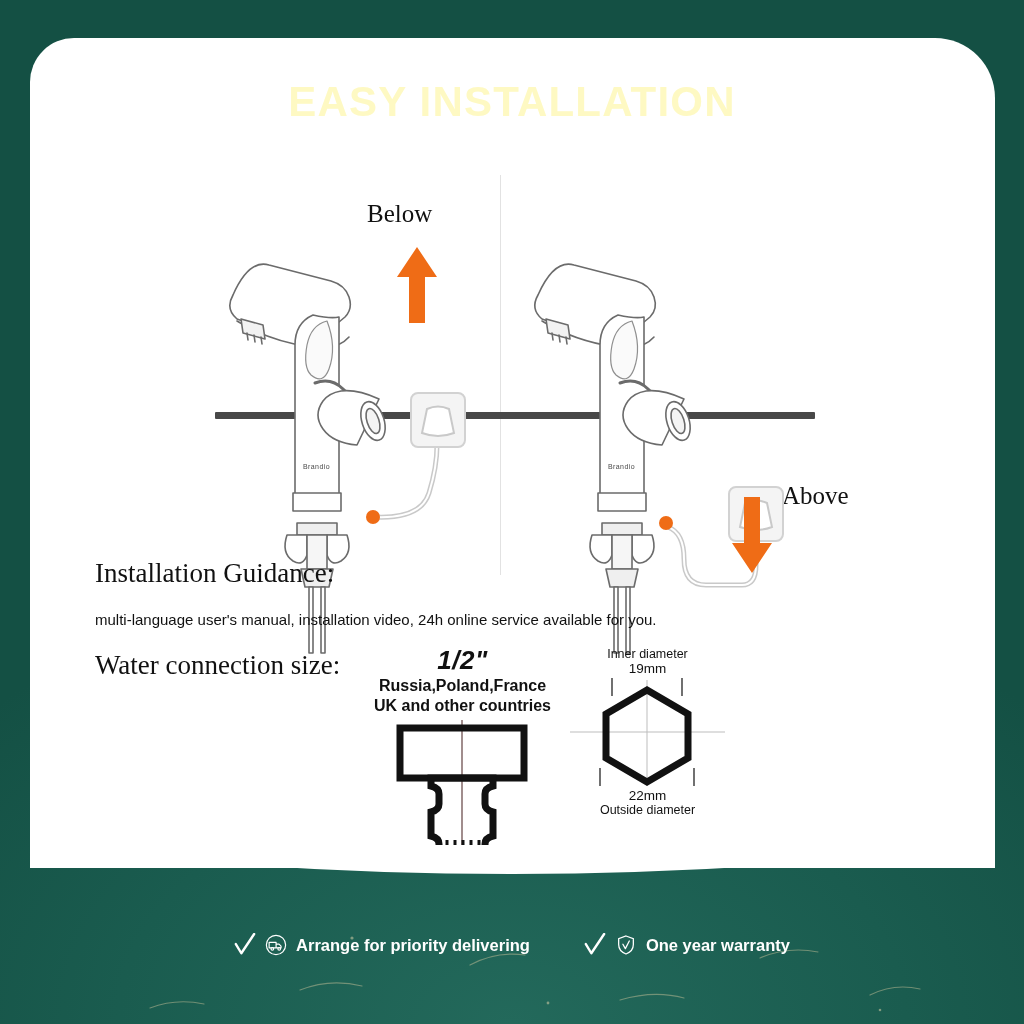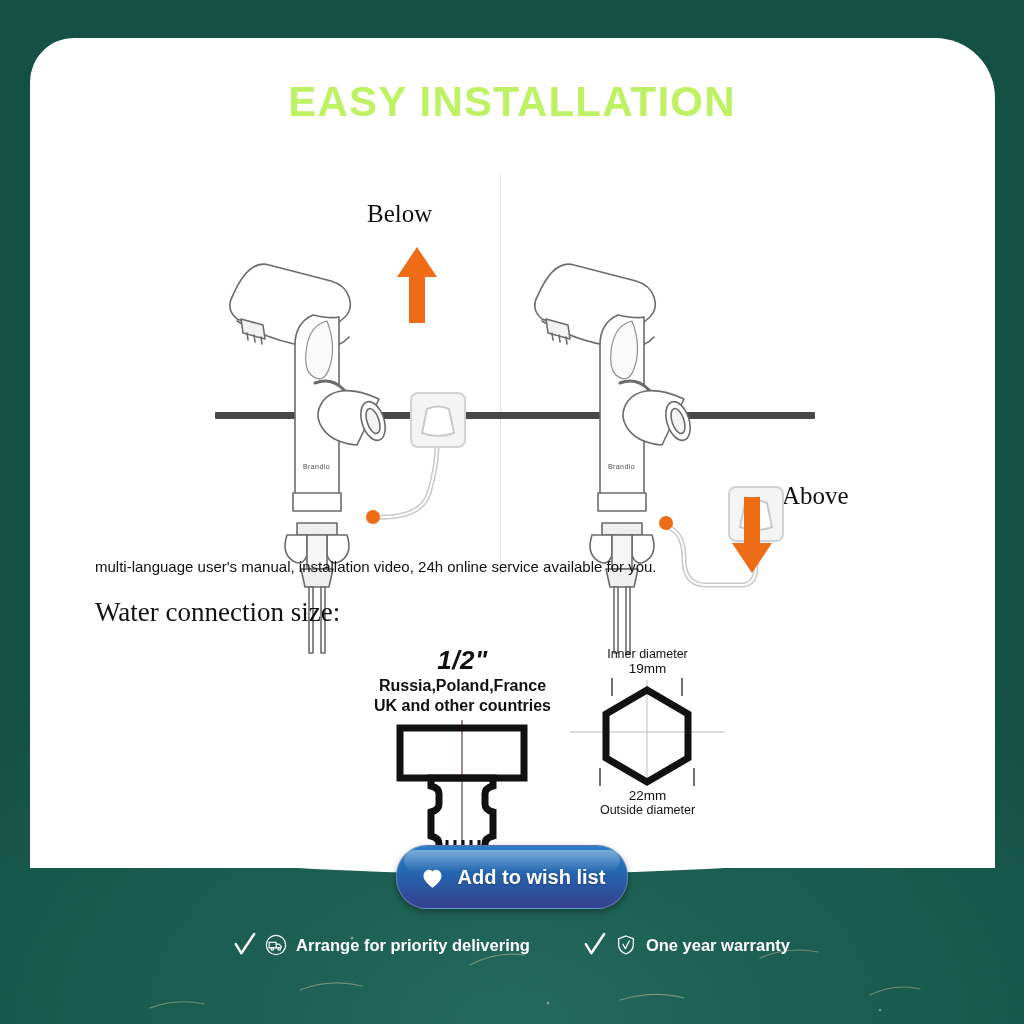--- a/index.html
+++ b/index.html
@@ -30,21 +30,21 @@
     position:absolute;left:0;top:830px;width:1024px;height:90px;
     overflow:hidden;pointer-events:none;
   }
   #card-bottom svg{display:block;}
 
   
   #title{
     position:absolute;left:0;top:78px;width:1024px;
     text-align:center;
     font-size:42px;font-weight:bold;letter-spacing:1.2px;
-    color:#bef264;
+    color:#fef9c3;
   }
 
   
   #diagram{position:absolute;left:30px;top:150px;width:965px;height:430px;}
   .panel-divider{
     position:absolute;left:470px;top:25px;width:1px;height:400px;
     background:#e2e2e2;
   }
   .counter-line{
     position:absolute;left:185px;top:262px;width:600px;height:7px;
@@ -246,20 +246,21 @@
 
   <svg class="arrow" id="arrow-up" width="44" height="80" viewBox="0 0 44 80">
     <path d="M22 2 L42 32 L30 32 L30 78 L14 78 L14 32 L2 32 Z" fill="#ef6c16"></path>
   </svg>
   <svg class="arrow" id="arrow-down" width="44" height="80" viewBox="0 0 44 80">
     <path d="M22 78 L42 48 L30 48 L30 2 L14 2 L14 48 L2 48 Z" fill="#ef6c16"></path>
   </svg>
 </div>
 
 <div id="text-block">
+  <p class="heading-serif">Installation Guidance:</p>
   <p class="body-sans">multi-language user's manual, installation video, 24h online service available for you.</p>
   <p class="heading-serif">Water connection size:</p>
 </div>
 
 <div id="size-diagrams">
 
   <div id="fitting-wrap">
     <div class="dim-cap" id="fitting-size">1/2"</div>
     <div class="dim-cap" id="fitting-c1">Russia,Poland,France</div>
     <div class="dim-cap" id="fitting-c2">UK and other countries</div>
@@ -295,26 +296,20 @@
       </g>
       <polygon points="87,14 128,38 128,82 87,106 46,82 46,38" fill="none" stroke="#111111" stroke-width="7" stroke-linejoin="miter"></polygon>
     </svg>
     <div class="dim-cap" id="hex-outer-val">22mm</div>
     <div class="dim-cap" id="hex-bot-label">Outside diameter</div>
   </div>
 </div>
 
 <div id="cta-row">
 
-  <div class="cta" id="cta-wish">
-    <svg class="ico" viewBox="0 0 24 24">
-      <path d="M12 21s-8-5.2-8-10.4C4 7.1 6.3 5 9 5c1.8 0 2.8 1 3 1.6C12.2 6 13.2 5 15 5c2.7 0 5 2.1 5 5.6C20 15.8 12 21 12 21z" fill="#ffffff"></path>
-    </svg>
-    <span class="lbl">Add to wish list</span>
-  </div>
 
 
 </div>
 
 <div id="features">
 
   <div class="feature">
     <svg class="tick" viewBox="0 0 24 26">
       <path d="M2 12 L8 22 L22 1" fill="none" stroke="#ffffff" stroke-width="2.6" stroke-linecap="round" stroke-linejoin="round"></path>
     </svg>

